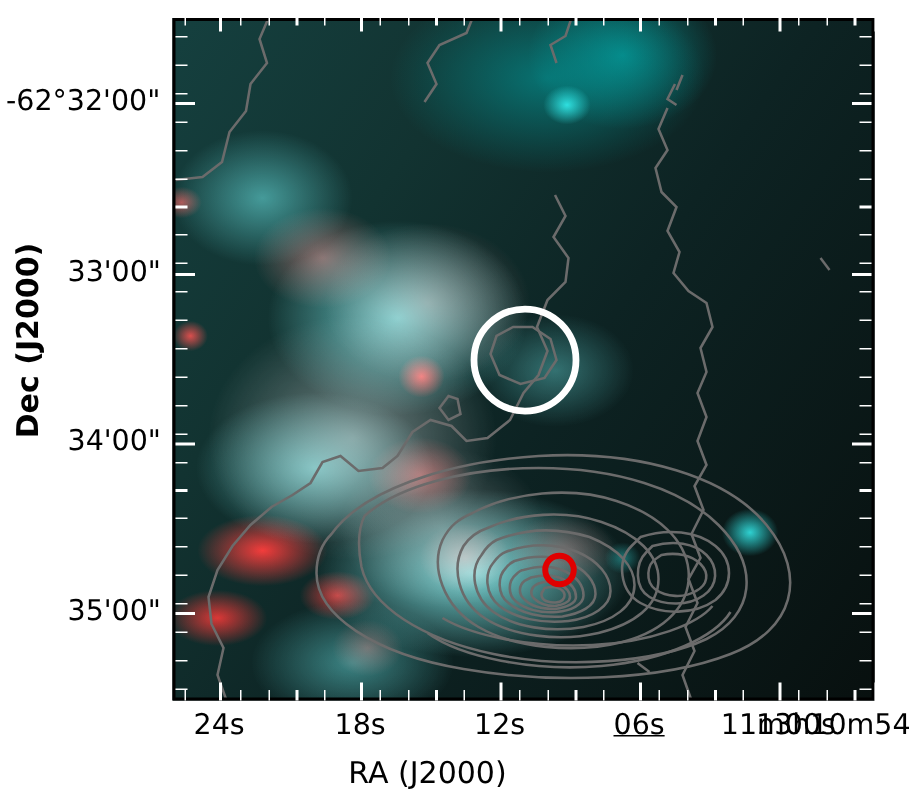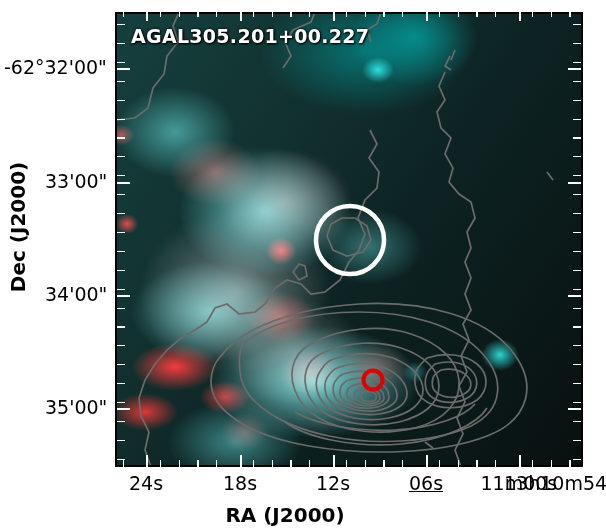--- a/index.html
+++ b/index.html
@@ -58,21 +58,21 @@
   #title{position:absolute;left:131px;top:25px;color:#fff;font-weight:bold;
          font-size:19px;letter-spacing:.3px;
          text-shadow:0 0 3px #000,1px 1px 2px #000;}
 
   
   .tk{position:absolute;background:#fff;}
 
   
   .xlab,.ylab{position:absolute;color:#000;font-size:19px;}
   #xtitle{position:absolute;width:570px;text-align:center;top:503px;left:0;
-          font-size:20px;font-weight:bold;color:#000;}
+          font-size:20px;font-weight:normal;color:#000;}
   #ytitle{position:absolute;left:-82px;top:215px;width:200px;text-align:center;
           font-size:20px;font-weight:bold;color:#000;
           transform:rotate(-90deg);transform-origin:center;}
 </style>
 </head>
 <body>
 
 <div id="root">
 
   <div id="plot">
@@ -152,21 +152,20 @@
         <path d="M180,400 C200,412 240,420 280,418 C320,416 350,404 360,392"></path>
         <path d="M170,410 C192,426 240,436 286,432 C330,428 362,412 372,396"></path>
       </g>
 
       <circle cx="235" cy="228" r="34" fill="none" stroke="#ffffff" stroke-width="4.5"></circle>
       <circle cx="258" cy="368" r="9.5" fill="none" stroke="#e00000" stroke-width="4"></circle>
     </svg>
   </div>
 
   <div id="frame"></div>
-  <div id="title">AGAL305.201+00.227</div>
 
   <div id="ticks">
       <div class="tk" style="left: 146px; top: 455px; width: 1.6px; height: 12px;"></div>
       <div class="tk" style="left: 146px; top: 12px; width: 1.6px; height: 9px;"></div>
       <div class="tk" style="left: 240px; top: 455px; width: 1.6px; height: 12px;"></div>
       <div class="tk" style="left: 240px; top: 12px; width: 1.6px; height: 9px;"></div>
       <div class="tk" style="left: 333px; top: 455px; width: 1.6px; height: 12px;"></div>
       <div class="tk" style="left: 333px; top: 12px; width: 1.6px; height: 9px;"></div>
       <div class="tk" style="left: 426px; top: 455px; width: 1.6px; height: 12px;"></div>
       <div class="tk" style="left: 426px; top: 12px; width: 1.6px; height: 9px;"></div>

